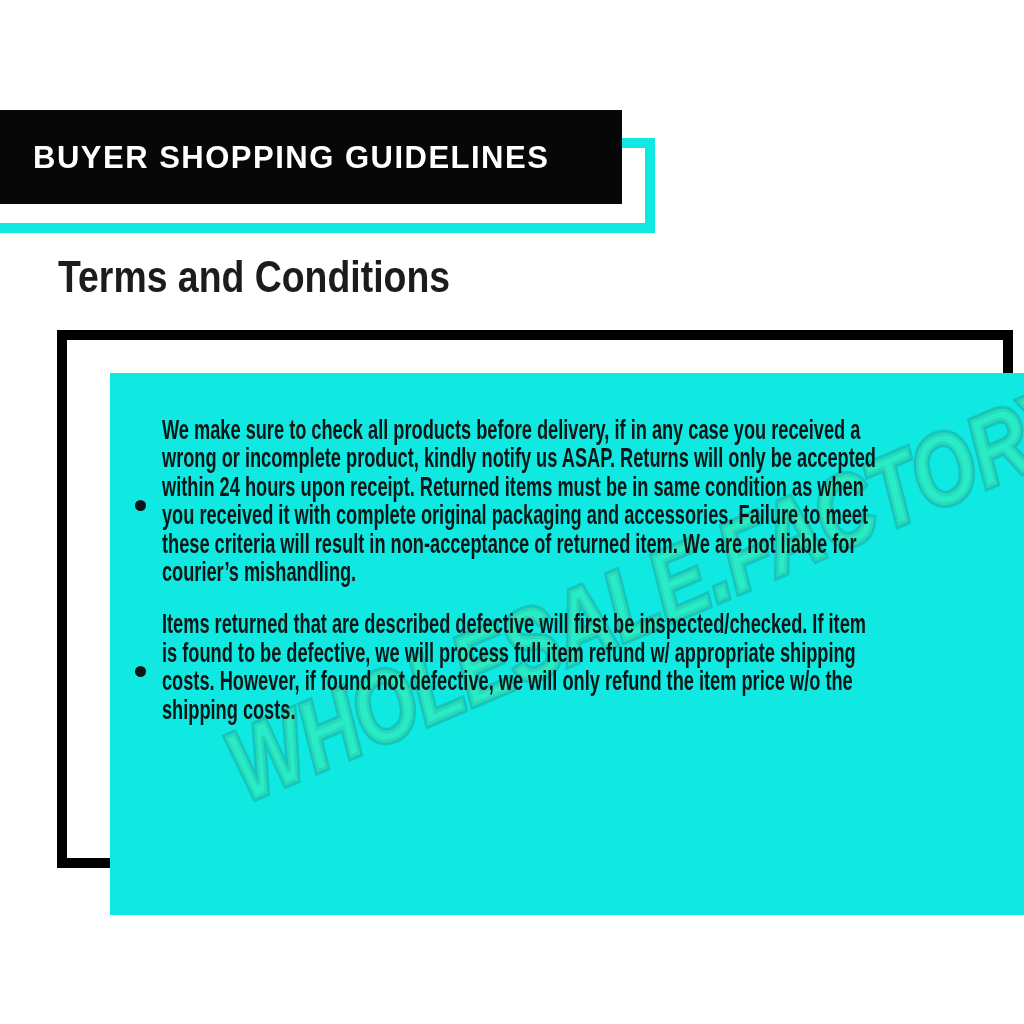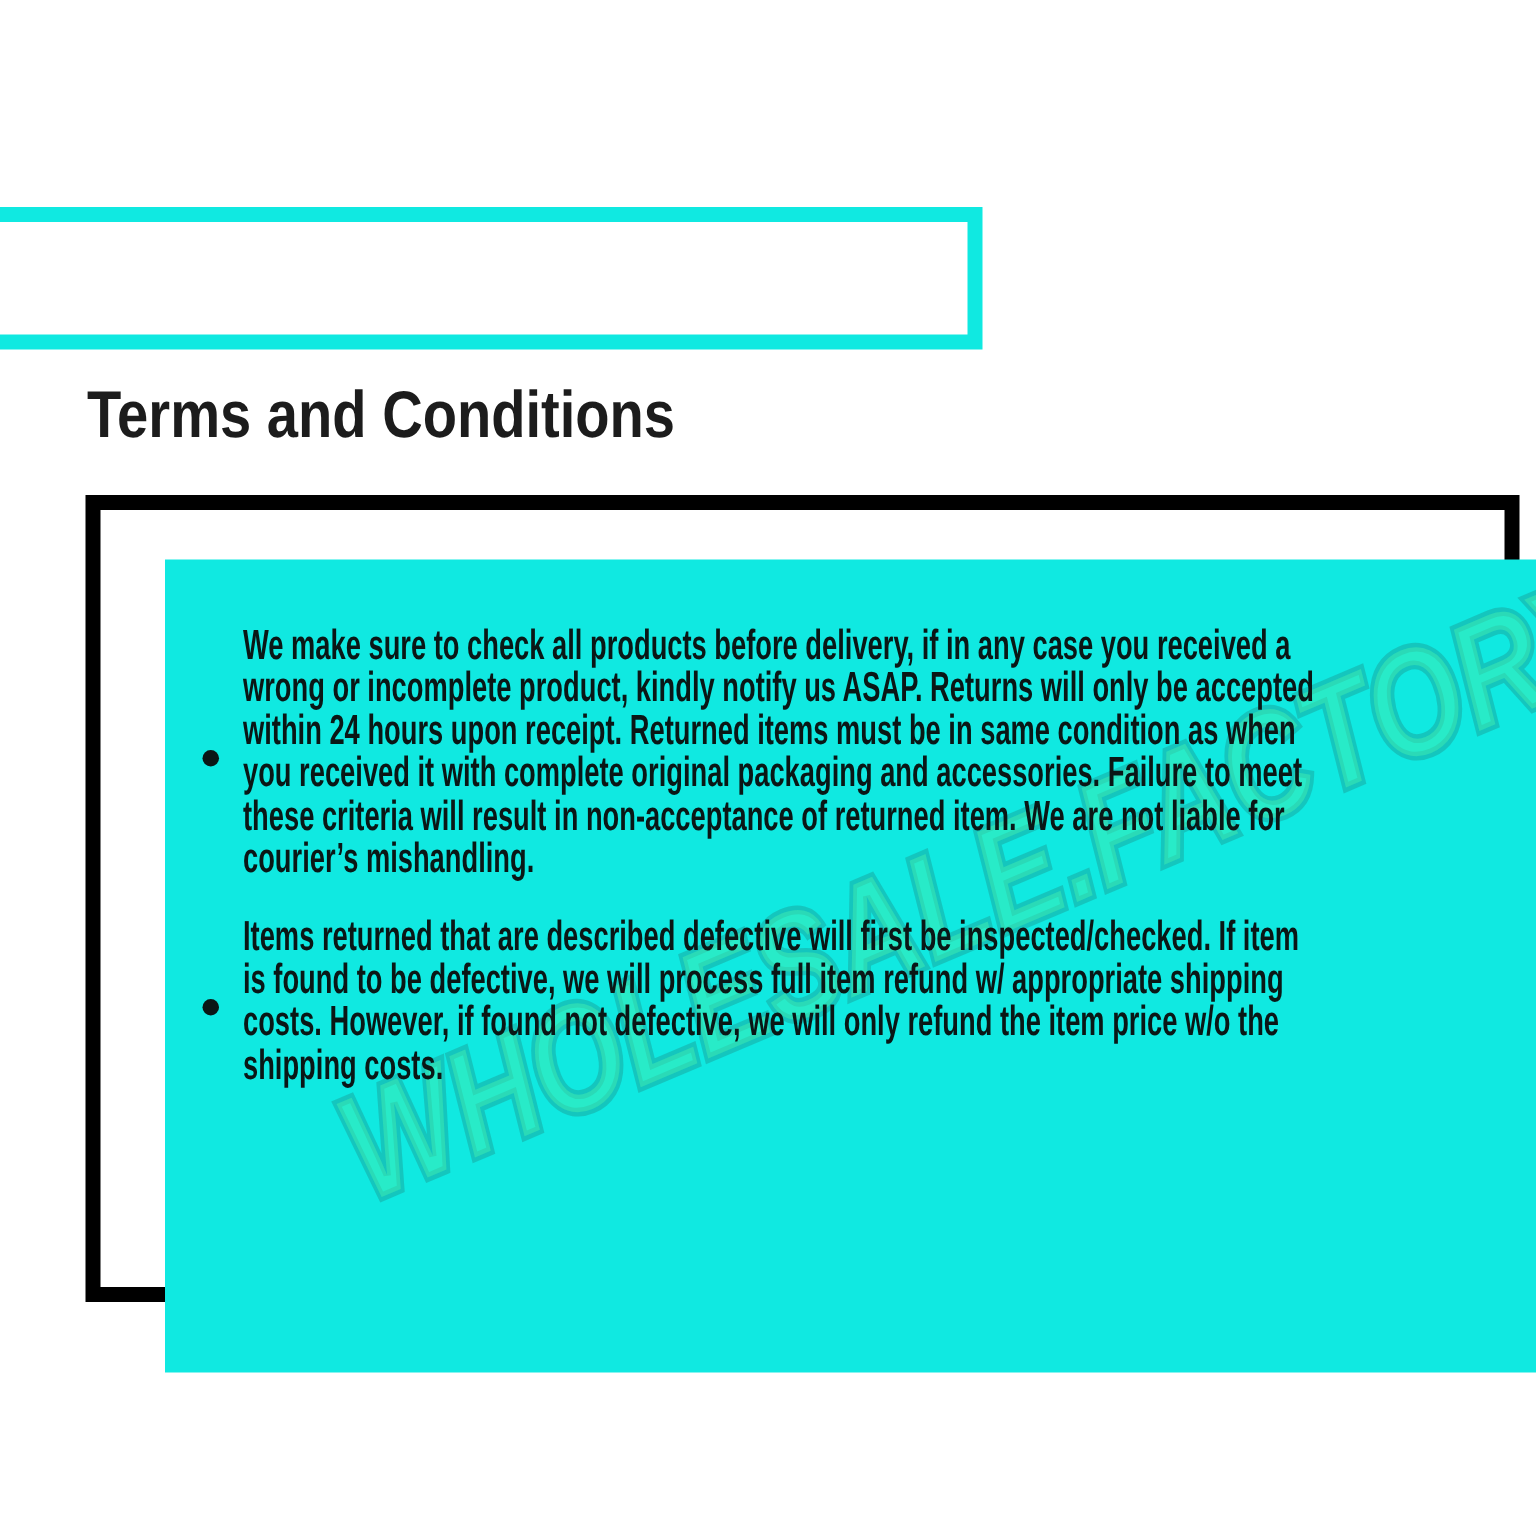--- a/index.html
+++ b/index.html
@@ -146,20 +146,23 @@
     flex: 0 0 auto;
   }
 </style>
 </head>
 <body>
 
 <div class="stage">
 
   <div class="banner-accent"></div>
 
+  <div class="banner">
+    <div class="banner-title">BUYER SHOPPING GUIDELINES</div>
+  </div>
 
   <div class="section-heading">Terms and Conditions</div>
 
   <div class="terms-frame"></div>
 
   <div class="terms-panel">
 
     <div class="watermark">WHOLESALE.FACTORY</div>
 
     <div class="bullet-list">

